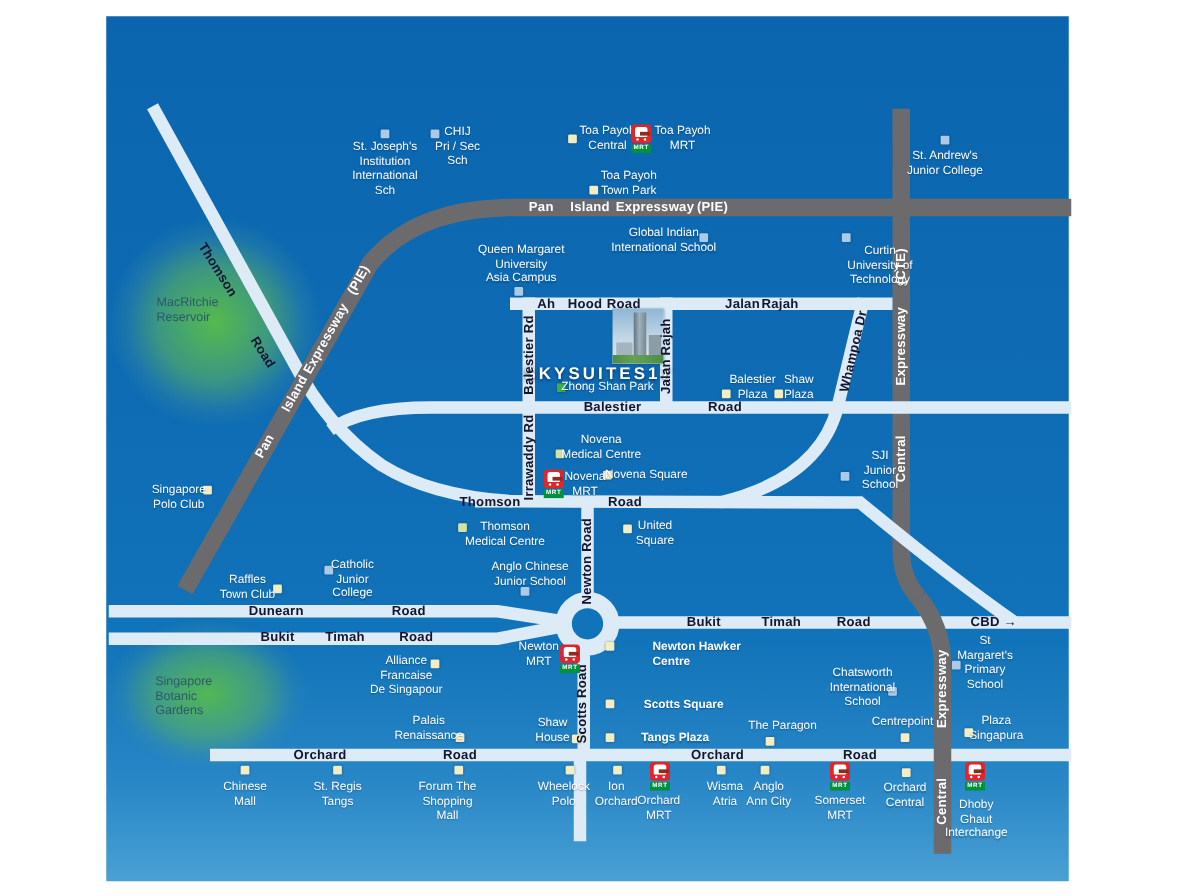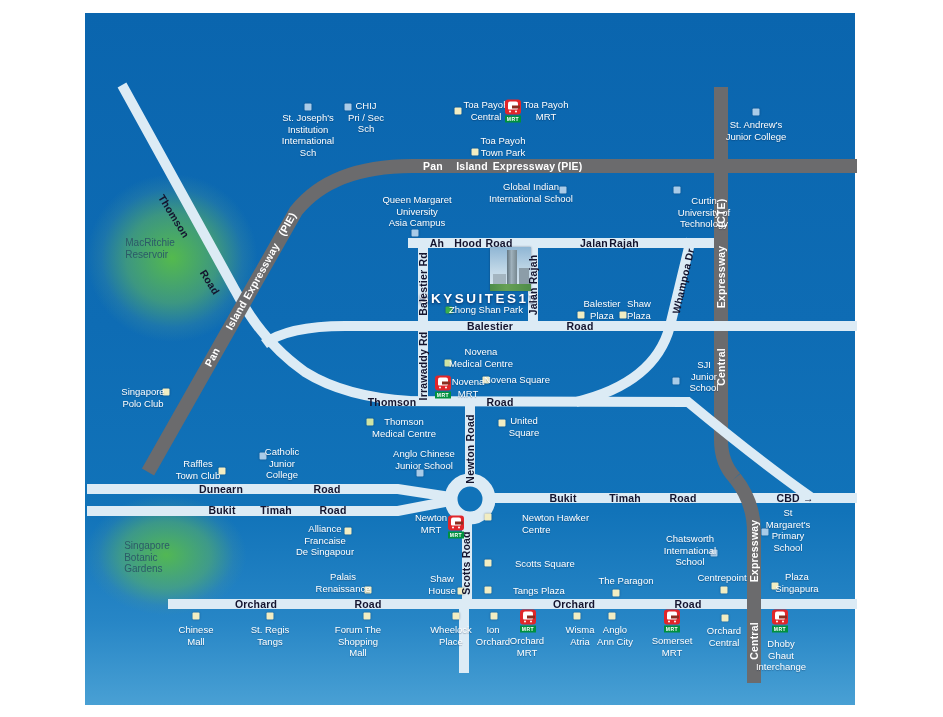--- a/index.html
+++ b/index.html
@@ -10,21 +10,21 @@
   .green-blob{position:absolute;border-radius:50%;pointer-events:none;}
   #blob-macritchie{left:58px;top:146px;width:228px;height:224px;
     background:radial-gradient(closest-side,rgba(88,190,72,.95) 0%,rgba(92,180,96,.6) 40%,rgba(72,150,150,.25) 62%,rgba(72,150,170,0) 75%);}
   #blob-botanic{left:60px;top:476px;width:212px;height:158px;
     background:radial-gradient(closest-side,rgba(88,190,72,.9) 0%,rgba(92,180,96,.55) 42%,rgba(72,150,150,.22) 64%,rgba(72,150,170,0) 76%);}
   #roads{position:absolute;left:0;top:0;}
   .area-label{position:absolute;transform:translateX(-50%);color:#2c5a68;
     font:10px/11.5px "Liberation Sans",sans-serif;white-space:nowrap;}
   .place{position:absolute;transform:translateX(-50%);text-align:center;color:#fff;
     font:9.5px/11.5px "Liberation Sans",sans-serif;white-space:nowrap;text-shadow:0 1px 1px rgba(0,25,60,.35);}
-  .place.left{transform:none;text-align:left;}
+  .place.left{transform:none;text-align:left;font-weight:bold;}
   .marker{position:absolute;width:7px;height:7px;transform:translate(-50%,-50%);border-radius:1px;
     box-shadow:0 0 2px rgba(0,25,60,.45);}
   .marker.mall{background:#f2edc2;}
   .marker.school{background:#a9cbe8;}
   .marker.park{background:#3bae4b;}
   .marker.medical{background:#cfe4a3;}
   .road-label{position:absolute;transform:translate(-50%,-50%);color:#14142e;white-space:nowrap;
     font:bold 10.5px "Liberation Sans",sans-serif;letter-spacing:.2px;}
   .road-label.white{color:#fff;}
   .mrt{position:absolute;width:16px;transform:translate(-50%,-50%);}
@@ -276,21 +276,21 @@
       </div>
       <div class="marker mall" style="left: 367px; top: 616px; position: absolute;"></div>
       <div class="place" style="left: 358px; top: 624px; position: absolute;">
         <div>Forum The</div>
         <div>Shopping</div>
         <div>Mall</div>
       </div>
       <div class="marker mall" style="left: 456px; top: 616px; position: absolute;"></div>
       <div class="place" style="left: 451px; top: 624px; position: absolute;">
         <div>Wheelock</div>
-        <div>Place</div>
+        <div>Polo</div>
       </div>
       <div class="marker mall" style="left: 494px; top: 616px; position: absolute;"></div>
       <div class="place" style="left: 493px; top: 624px; position: absolute;">
         <div>Ion</div>
         <div>Orchard</div>
       </div>
       <div class="marker mall" style="left: 577px; top: 616px; position: absolute;"></div>
       <div class="place" style="left: 580px; top: 624px; position: absolute;">
         <div>Wisma</div>
         <div>Atria</div>

